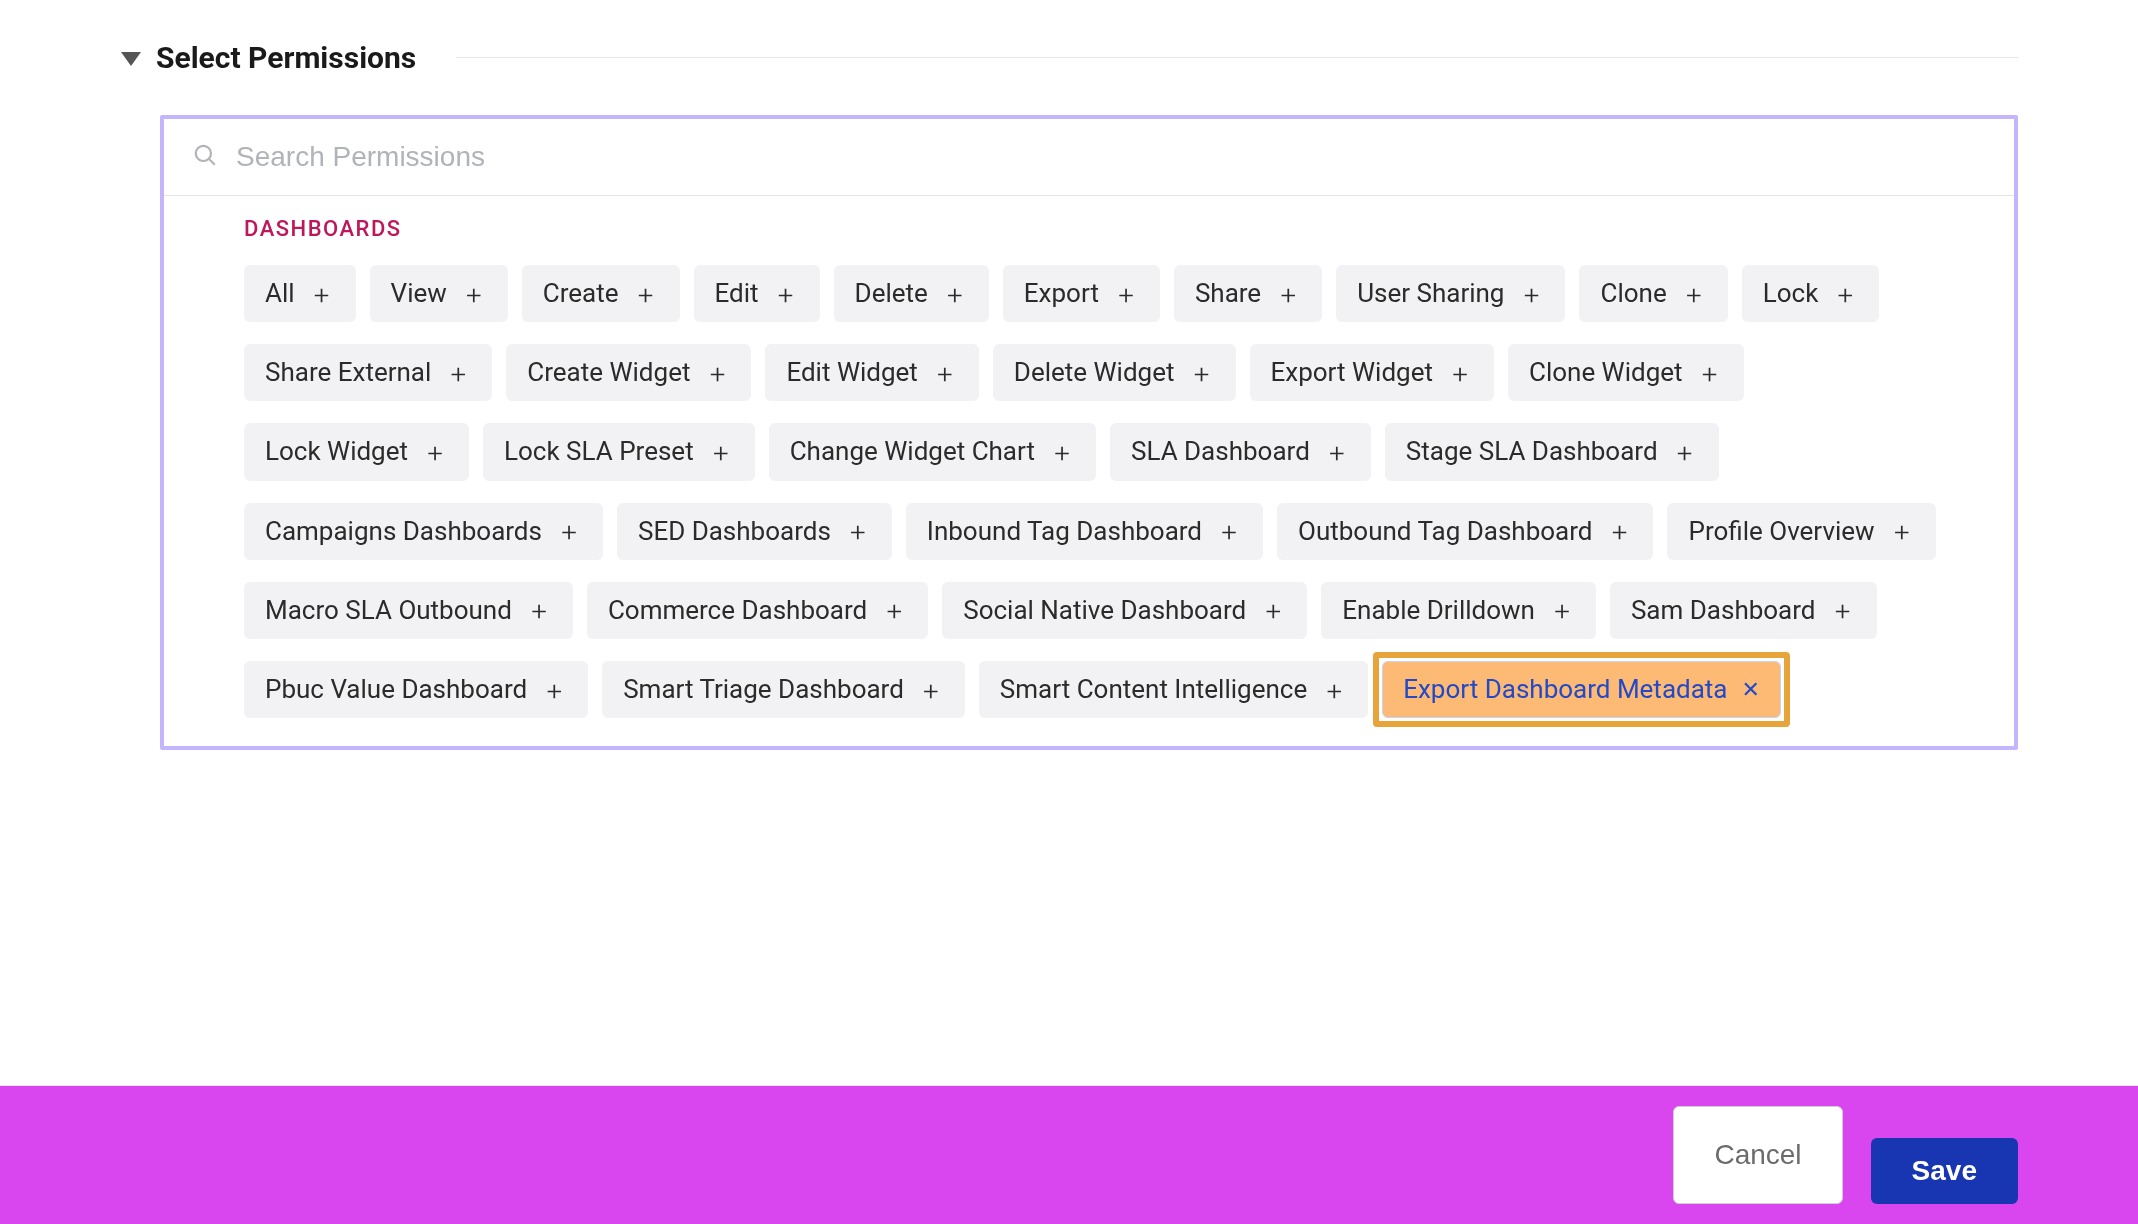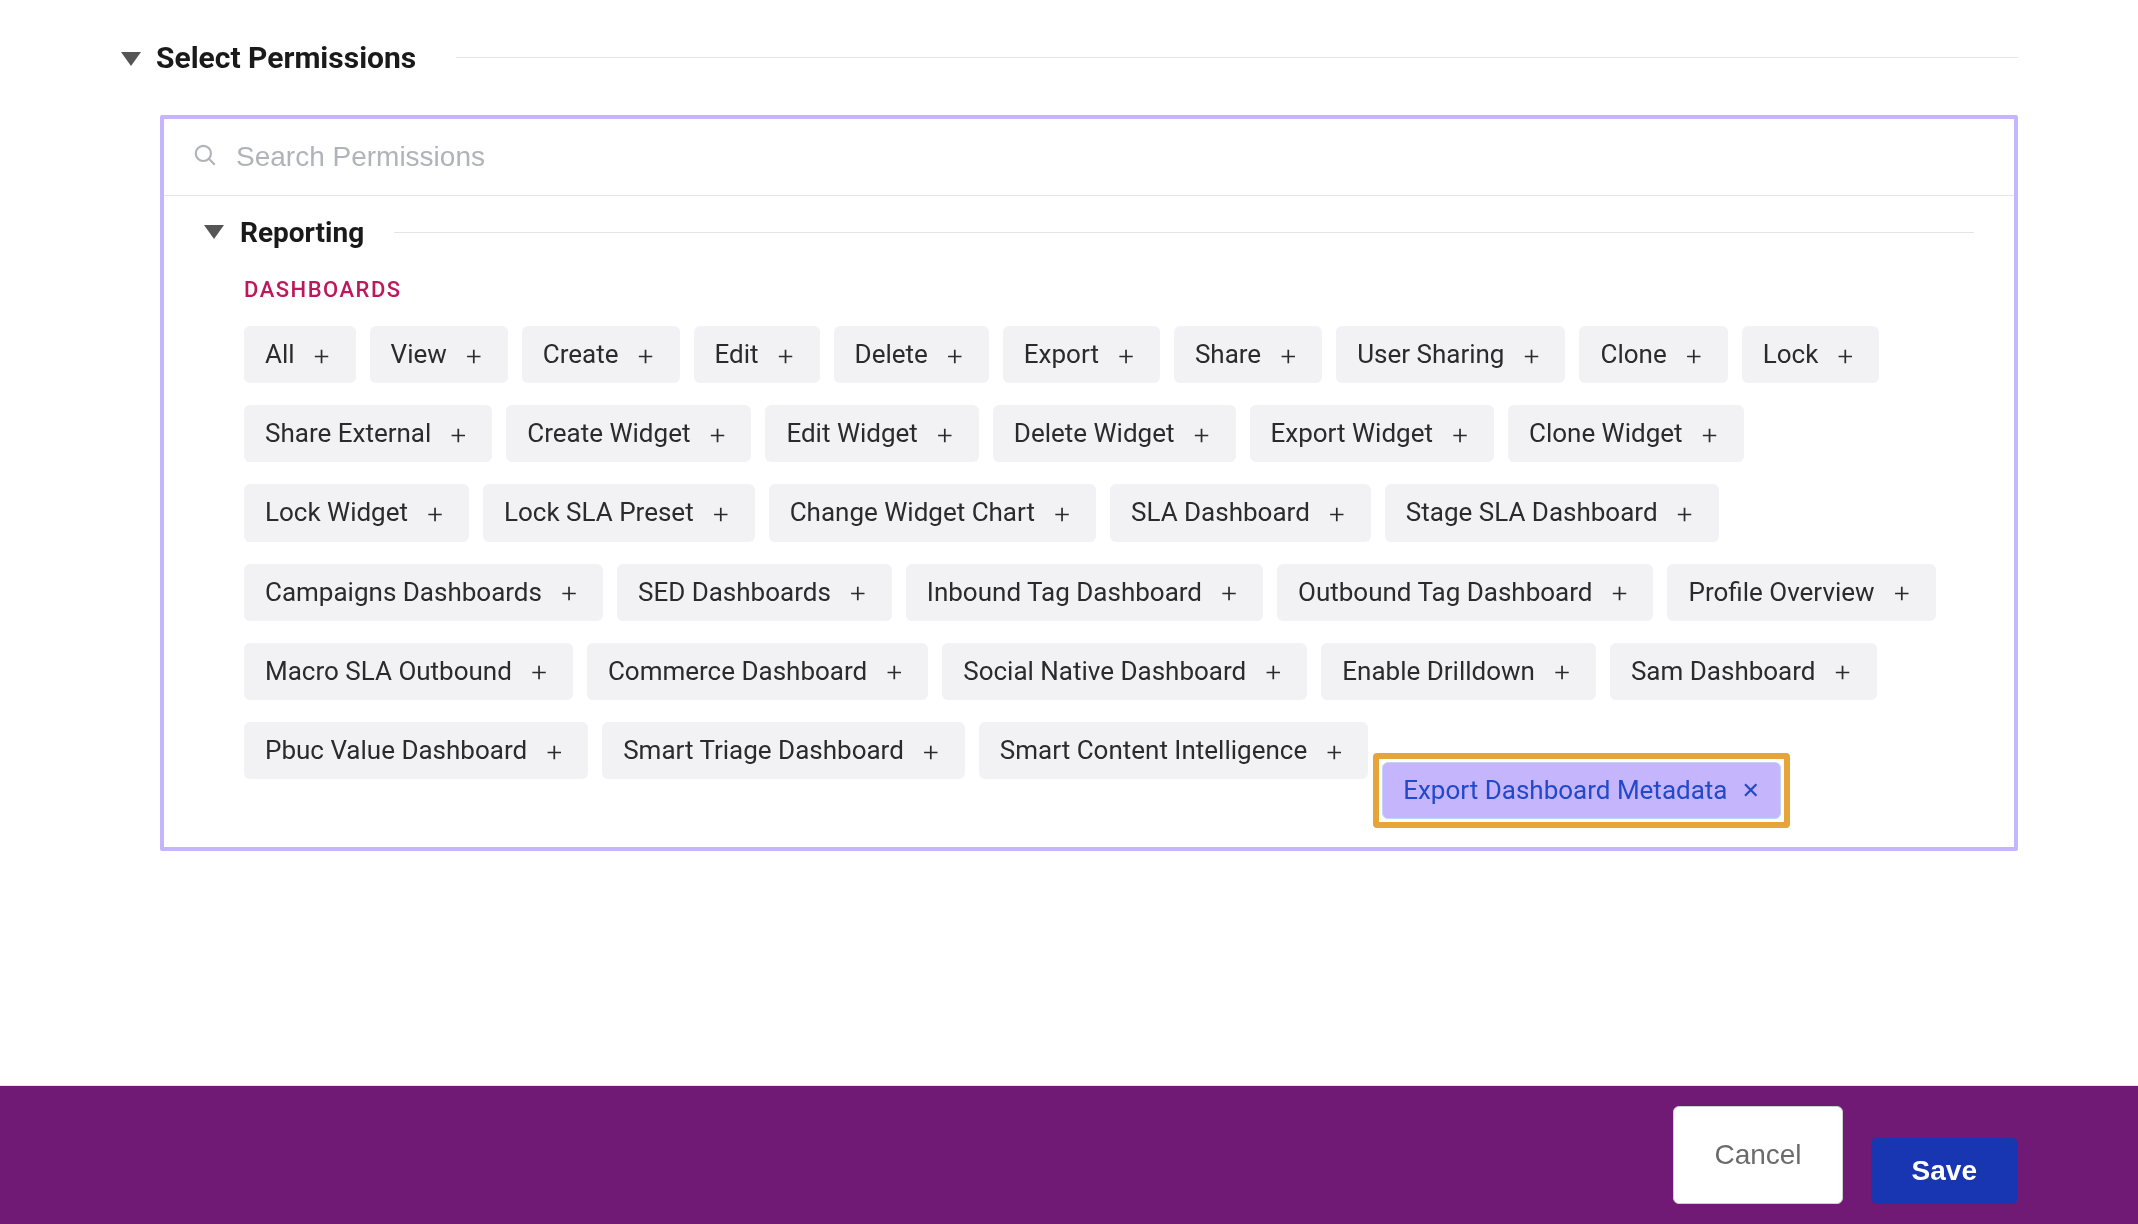--- a/index.html
+++ b/index.html
@@ -69,40 +69,40 @@
     font-size: 26px; color: #2b2b2b;
     cursor: pointer;
     line-height: 1.2;
     gap: 14px;
     border: 1px solid transparent;
   }
   .chip .plus {
     font-size: 26px; font-weight: 400; color: #2b2b2b; line-height: 1;
   }
   .chip.selected {
-    background: #c4b5fd; color: #2249c9; border-color: #c3d2ff; margin-top: 40px;
+    background: #fdba74; color: #2249c9; border-color: #c3d2ff;
   }
   .chip.selected .x { color: #2249c9; font-size: 22px; line-height:1; }
   .chip.highlight-wrap {
     position: relative;
   }
   .highlight-ring {
     position: absolute;
     inset: -10px;
     border: 6px solid #e7a43a;
     border-radius: 4px;
     pointer-events: none;
   }
 
   .footer {
     position: fixed; left: 0; right: 0; bottom: 0;
     border-top: 1px solid #e5e5e5;
     padding: 20px 120px;
     display: flex; justify-content: flex-end; gap: 28px;
-    background: #701a75;
+    background: #d946ef;
   }
   .btn {
     font-size: 28px; padding: 16px 40px; border-radius: 6px; cursor: pointer;
     border: 1px solid transparent;
   }
   .btn.secondary { background: #fff; border-color: #cfcfcf; color: #6b6b6b; }
   .btn.primary { background: #1836b2; color: #fff; font-weight: 600; margin-top: 32px; }
 
   svg.caret { width: 20px; height: 20px; }
 </style>
@@ -127,29 +127,20 @@
       <span class="icon">
         <svg width="26" height="26" viewBox="0 0 24 24" fill="none" stroke="currentColor" stroke-width="2">
           <circle cx="10.5" cy="10.5" r="7"></circle>
             <line x1="21" y1="21" x2="16" y2="16"></line>
         </svg>
       </span>
       <input type="text" placeholder="Search Permissions" style="">
     </div>
 
     <div class="group">
-      <div class="group-header">
-        <span class="tri">
-          <svg class="caret" viewBox="0 0 10 10">
-              <polygon points="0,2 10,2 5,9" fill="currentColor"></polygon>
-            </svg>
-        </span>
-        <span class="label">Reporting</span>
-        <span class="rule"></span>
-      </div>
 
       <div class="subgroup">
         <div class="subgroup-title">DASHBOARDS</div>
         <div class="chips" id="chips">
             <div class="chip">
               <span>All</span>
               <span class="plus">＋</span>
             </div>
             <div class="chip">
               <span>View</span>

